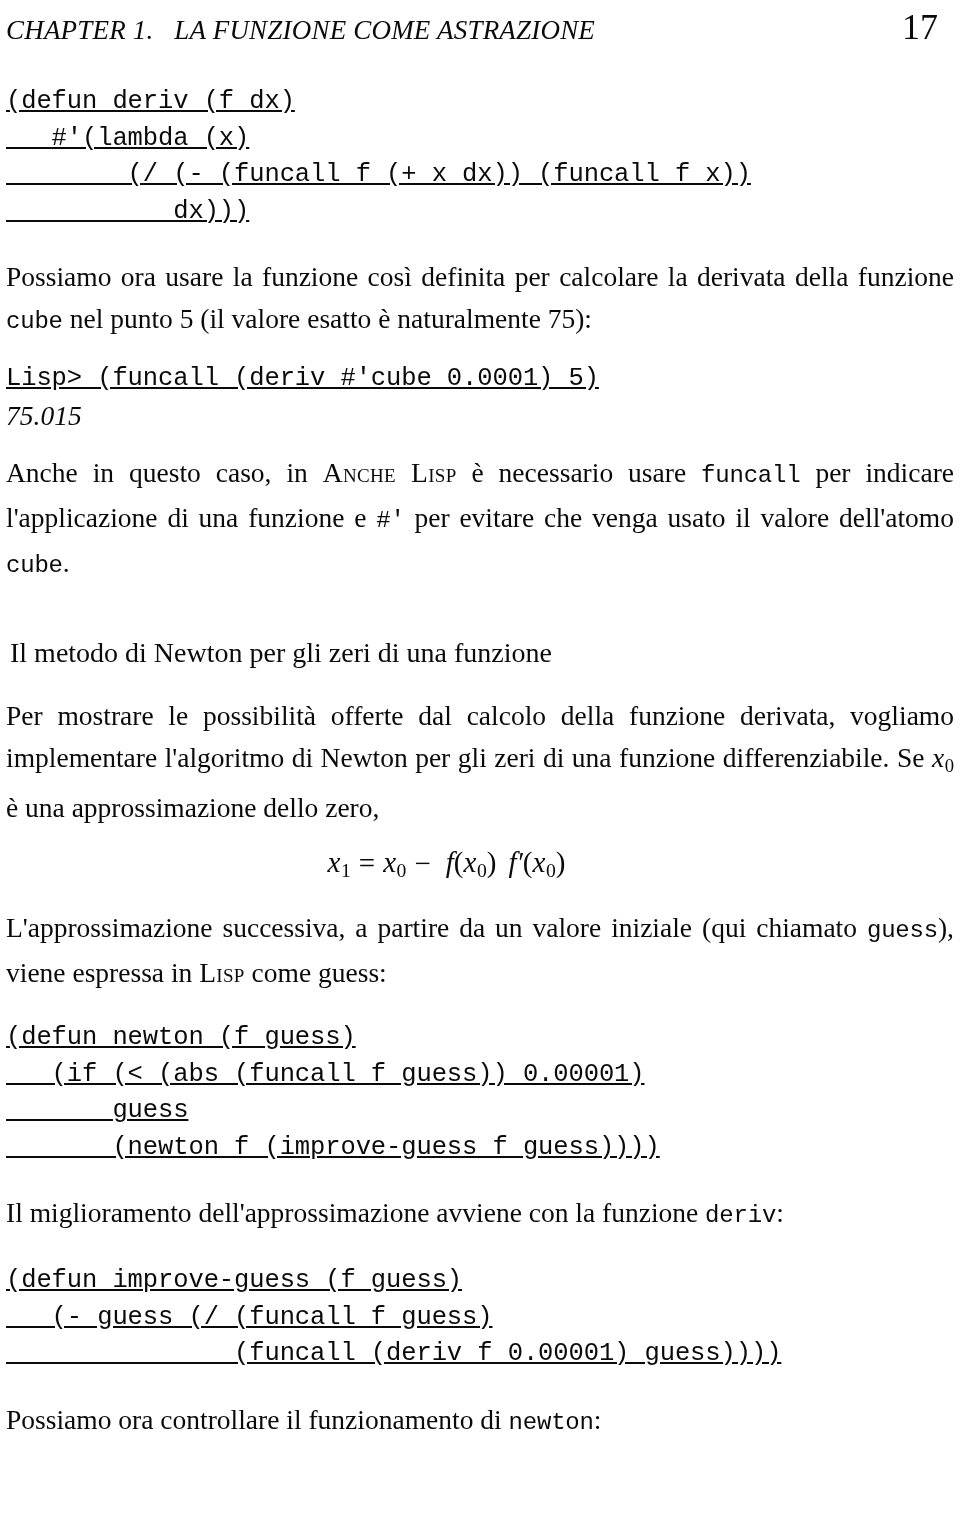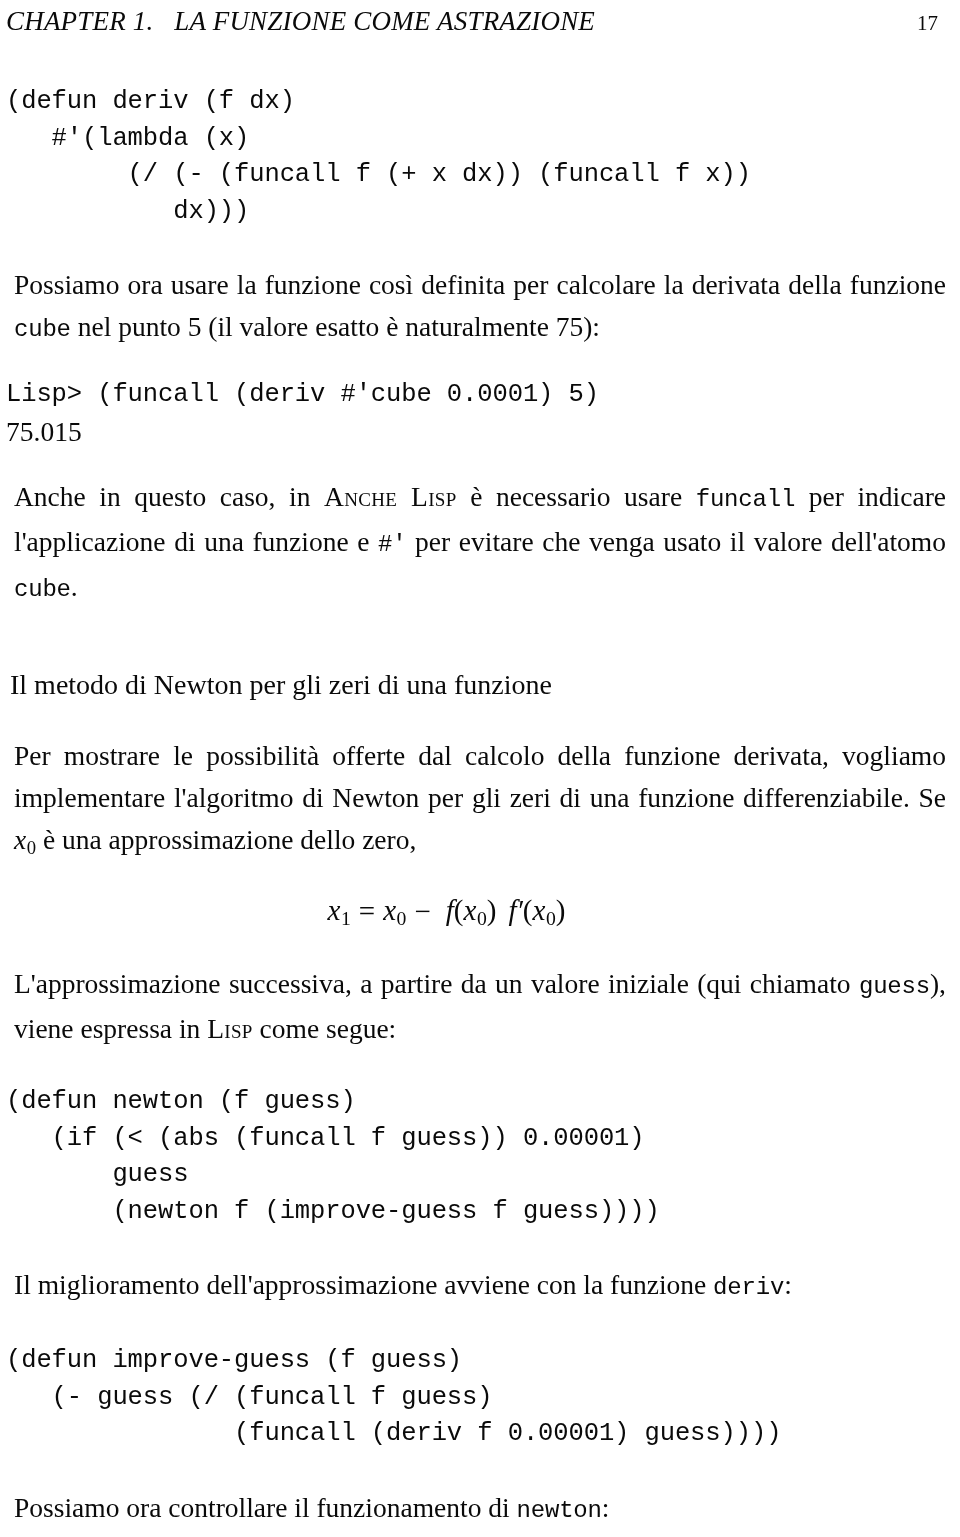--- a/index.html
+++ b/index.html
@@ -34,50 +34,51 @@
     align-items: baseline;
     justify-content: space-between;
   }
   .runhead-title {
     font-style: italic;
     font-size: 27px;
     letter-spacing: 0.2px;
     white-space: pre;
   }
   .runhead-folio {
-    font-size: 21px;
+    font-size: 36px;
     font-style: normal;
   }
 
   
   .content {
     position: absolute;
     left: 6px;
     top: 84px;
     width: 948px;
   }
 
   
   .code {
     font-family: "Liberation Mono", "DejaVu Sans Mono", monospace;
     font-size: 25.5px;
     line-height: 36.5px;
     white-space: pre;
     color: #0a0a0a;
     letter-spacing: -0.1px;
+    text-decoration: underline;
   }
   .code-block { margin: 0; }
 
   
   .para {
     font-size: 27.5px;
     line-height: 42px;
     text-align: justify;
     text-justify: inter-word;
-    margin: 8px;
+    margin: 0;
     -webkit-hyphens: manual;
     hyphens: manual;
   }
   .para.nojust { text-align: left; }
 
   
   .tt {
     font-family: "Liberation Mono", "DejaVu Sans Mono", monospace;
     font-size: 24px;
     letter-spacing: -0.2px;
@@ -93,20 +94,21 @@
   
   .subhead {
     font-weight: normal;
     font-size: 28px;
     line-height: 40px;
     margin: 4px;
   }
 
   
   .result {
+    font-style: italic;
     font-size: 27.5px;
     line-height: 36px;
     margin: 0;
   }
 
   
   .mi {
     font-style: italic;
     font-family: "Liberation Serif", "DejaVu Serif", serif;
   }
@@ -213,21 +215,21 @@
         </span>
       </span>
     </div>
 
     <div class="sp-xs"></div>
 
 
     <div class="sp-xs"></div>
 
     <p class="para">
-      <span>L'approssimazione successiva, a partire da un valore iniziale (qui chiamato </span><span class="tt">guess</span><span>), viene espressa in </span><span class="sc">Lisp</span><span> come segue:</span>
+      <span>L'approssimazione successiva, a partire da un valore iniziale (qui chiamato </span><span class="tt">guess</span><span>), viene espressa in </span><span class="sc">Lisp</span><span> come guess:</span>
     </p>
 
     <div class="sp-m"></div>
 
     <pre class="code code-block">(defun newton (f guess)
    (if (&lt; (abs (funcall f guess)) 0.00001)
        guess
        (newton f (improve-guess f guess))))</pre>
 
     <div class="sp-m"></div>

